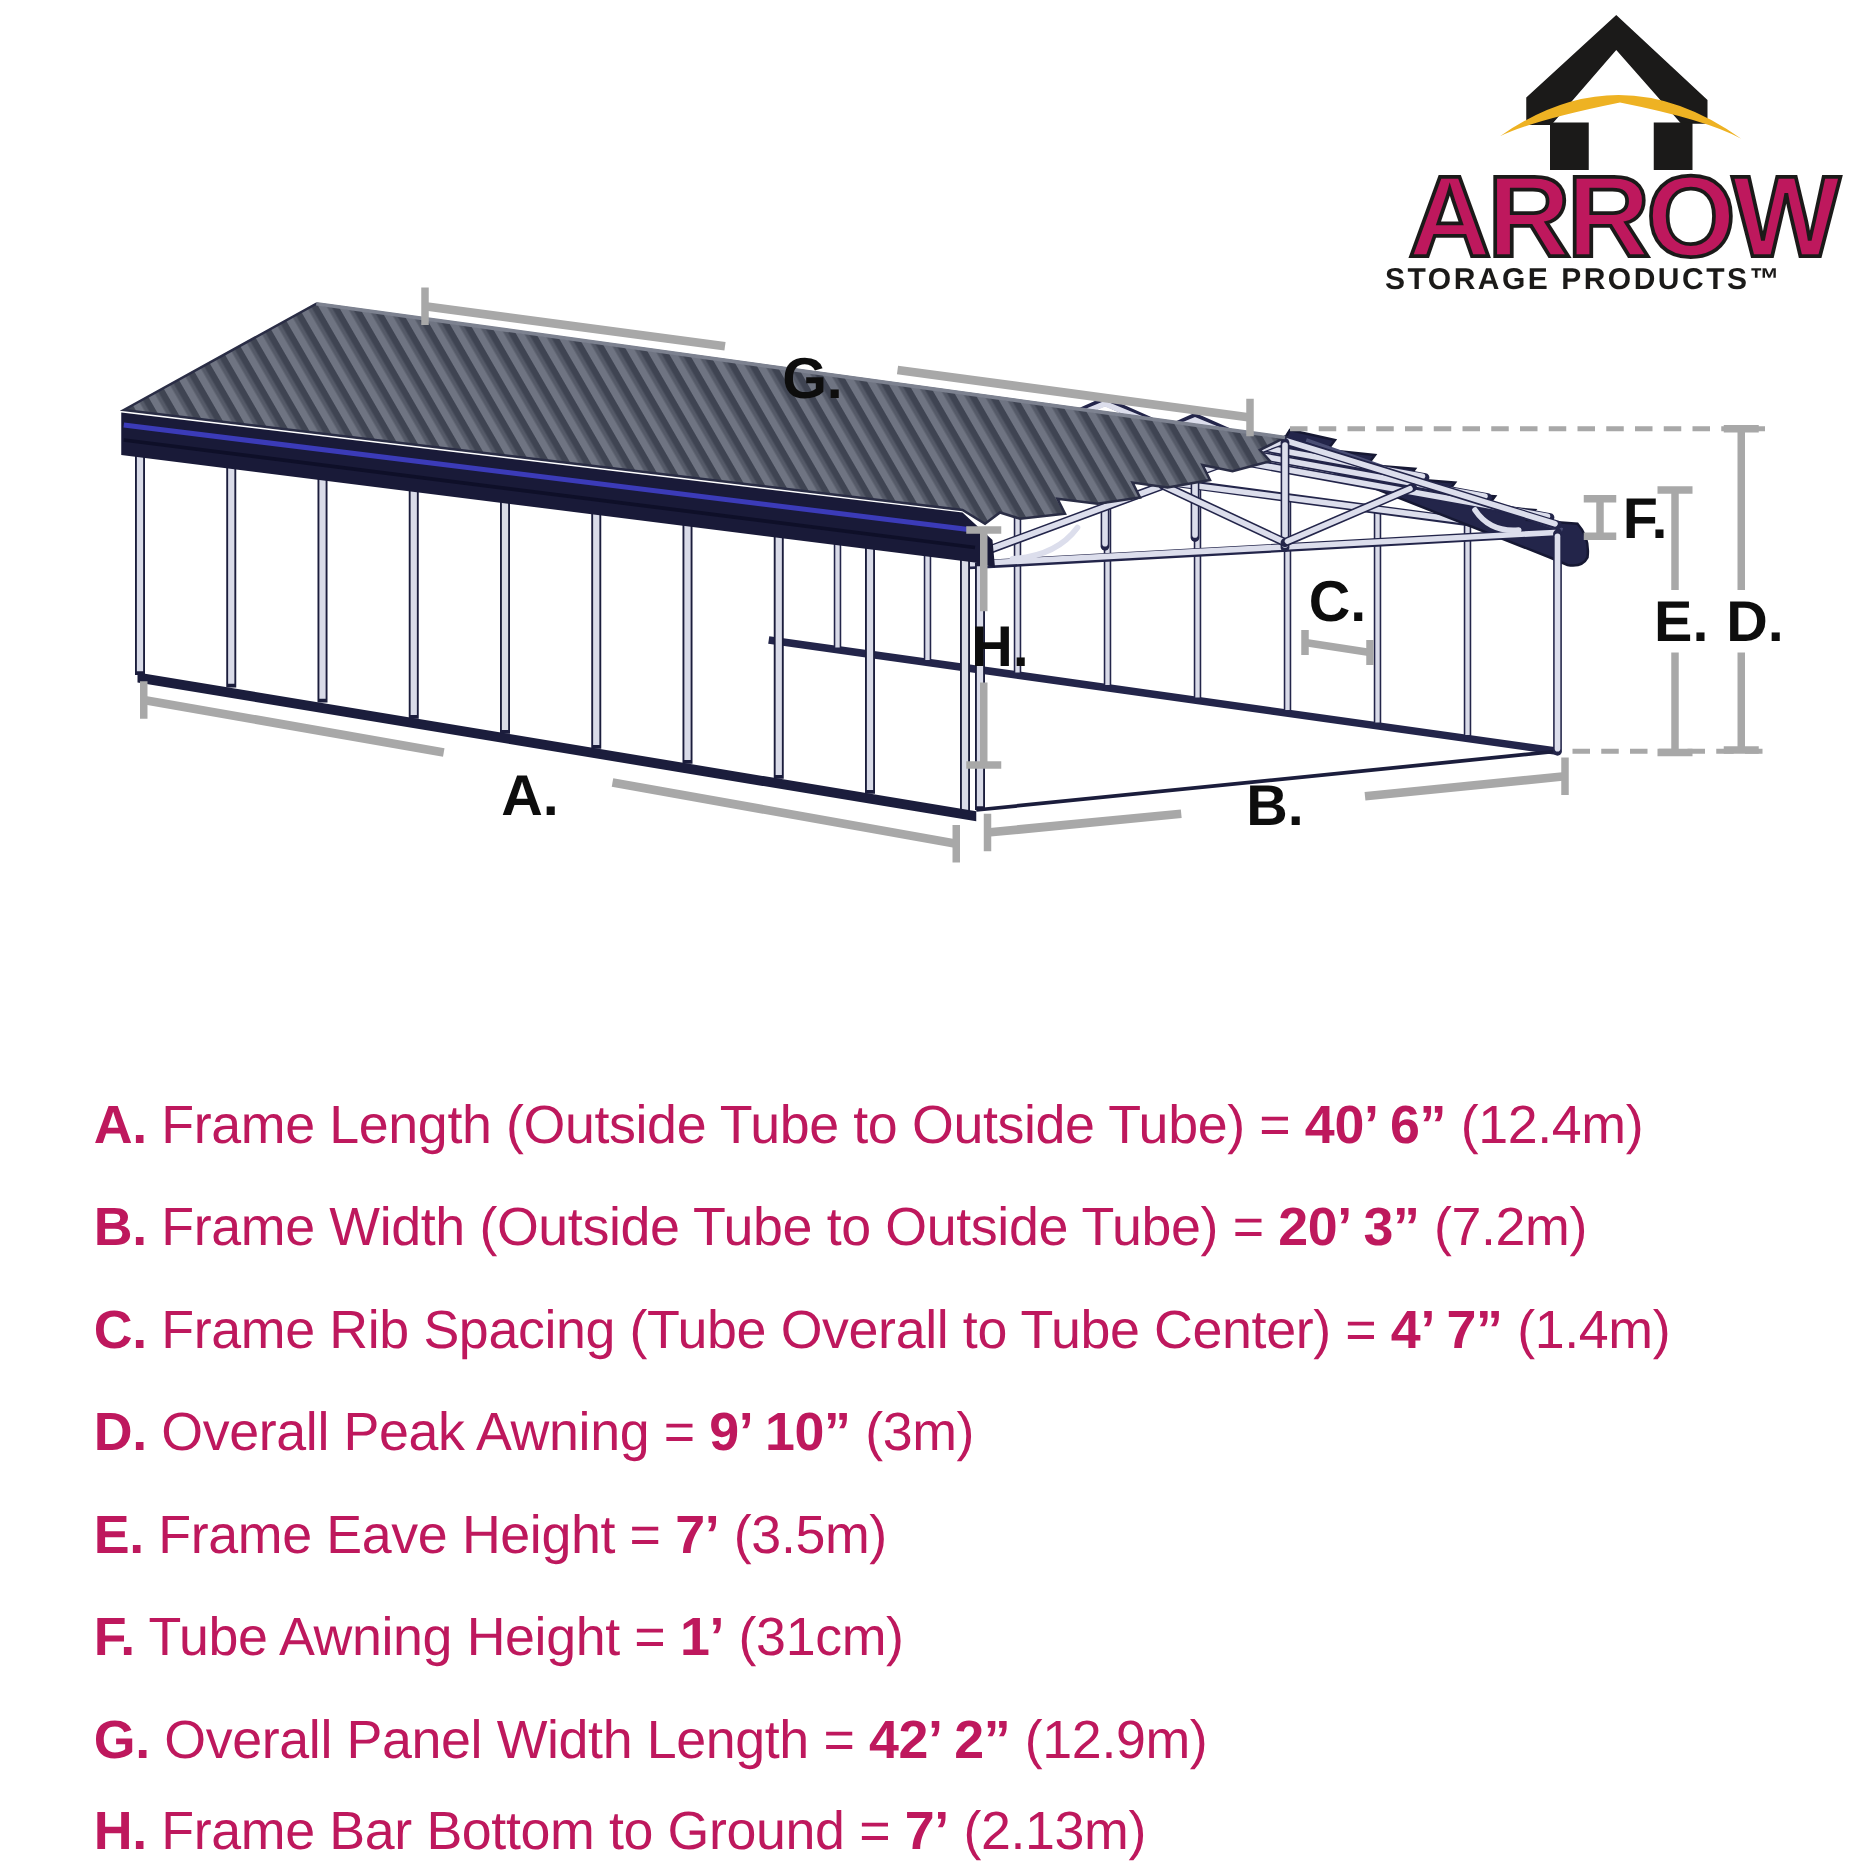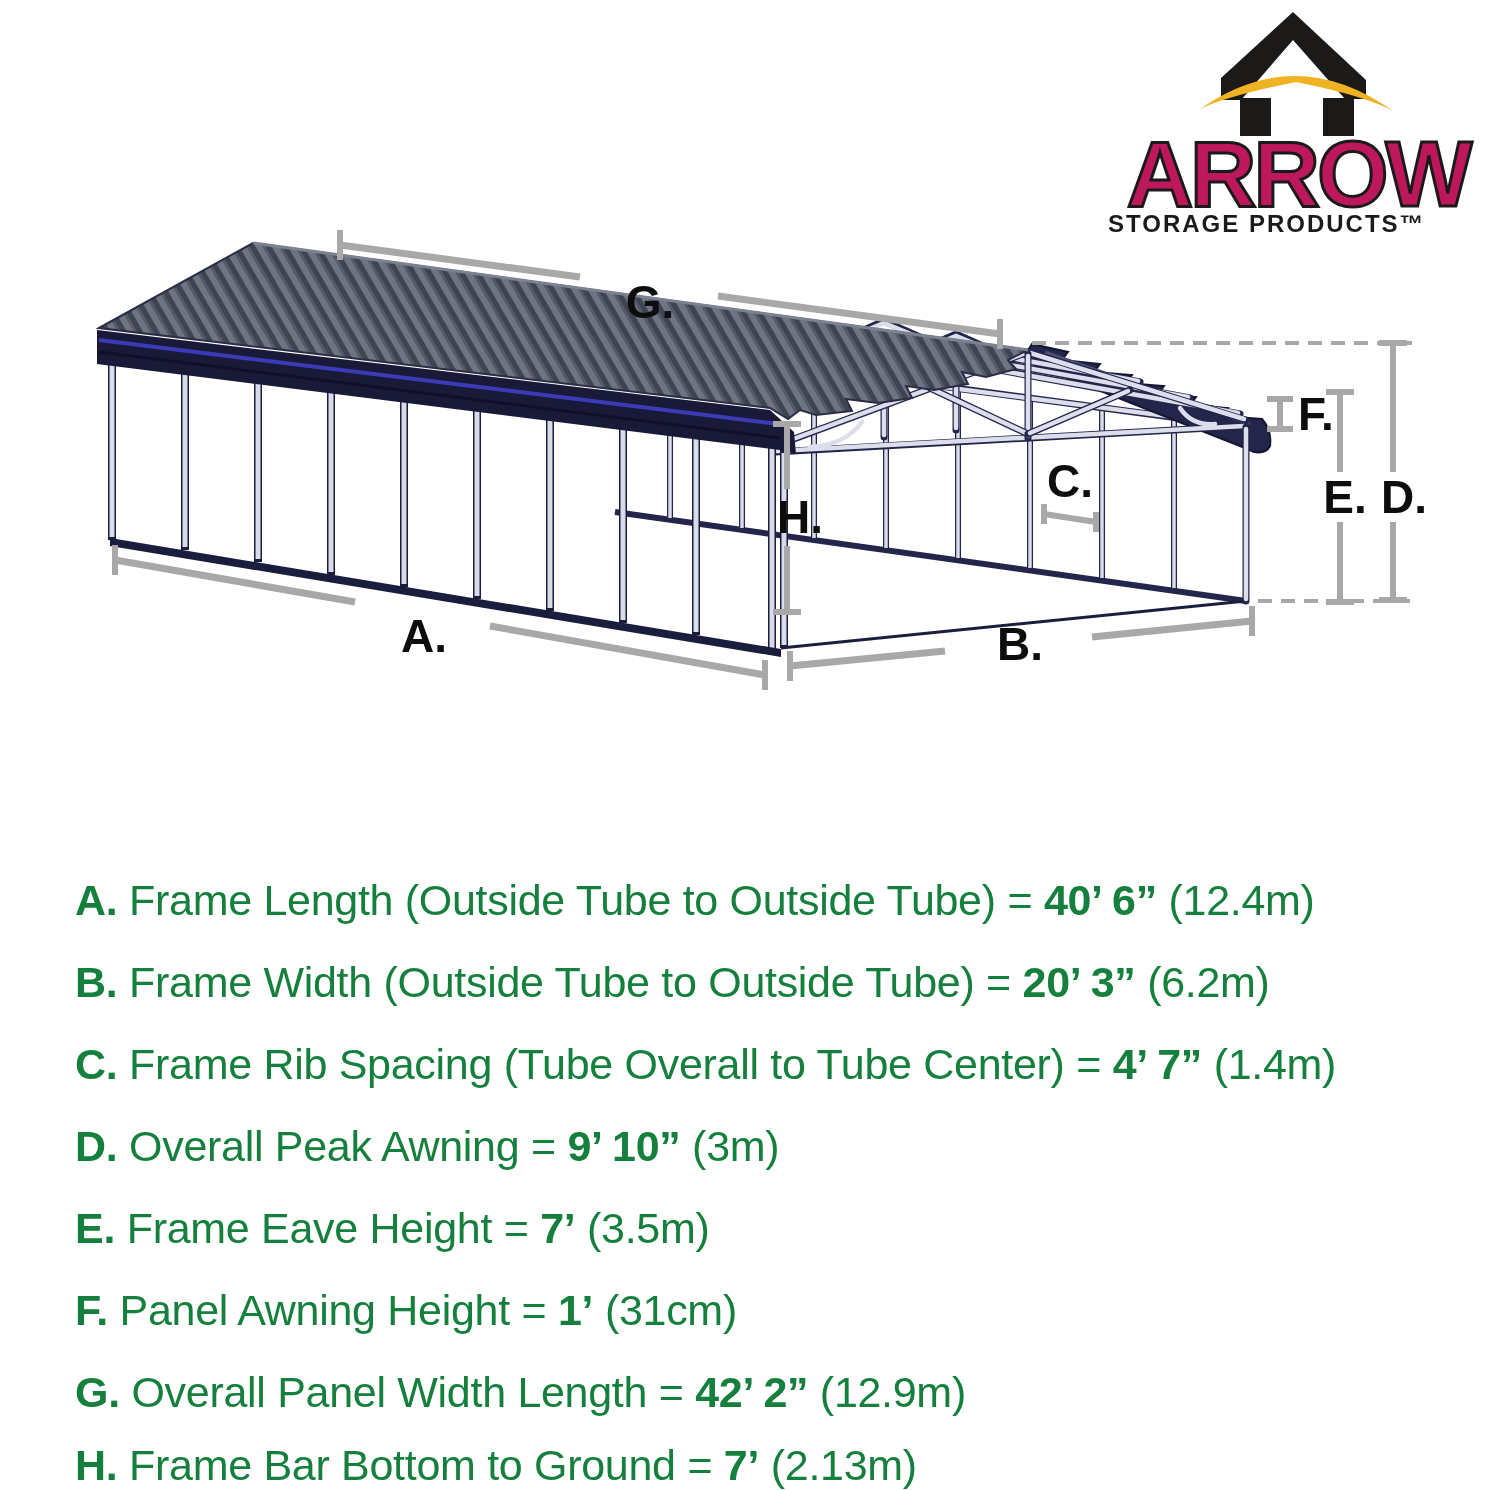--- a/index.html
+++ b/index.html
@@ -21,21 +21,21 @@
   .dash{stroke:#A8A8A8;stroke-width:4;fill:none;stroke-dasharray:14 9;}
   .dimlabel{font-family:"Liberation Sans",sans-serif;font-size:46px;font-weight:bold;fill:#0D0D0D;}
   .tubeD{stroke:#23254A;stroke-width:7;fill:none;stroke-linecap:round;}
   .tubeL{stroke:#DCDEEC;stroke-width:4.5;fill:none;stroke-linecap:round;}
   .fpostD{stroke:#23254A;stroke-width:6;fill:none;}
   .fpostL{stroke:#D9DBE8;stroke-width:3.5;fill:none;}
   .npostD{stroke:#1B1D3C;stroke-width:8;fill:none;}
   .npostL{stroke:#D9DBE8;stroke-width:5;fill:none;}
 
   
-  .spec-row{position:absolute;left:75px;width:1400px;font-size:43px;color:#15803d;
+  .spec-row{position:absolute;left:75px;width:1400px;font-size:43px;color:#be185d;
     letter-spacing:-0.3px;white-space:nowrap;}
   .sp-letter{font-weight:bold;}
   .sp-val{font-weight:bold;}
 </style>
 </head>
 <body>
 
 <svg class="diagram-svg" viewBox="0 0 1490 740" aria-hidden="true">
   <defs>
     <pattern id="corr" width="14" height="14" patternUnits="userSpaceOnUse" patternTransform="rotate(-30)">
@@ -222,19 +222,19 @@
 <svg class="logo-icon" viewBox="0 0 196 128" aria-hidden="true">
   <polygon points="93,2 166,70 166,89 145,89 93,30 41,90 21,90 21,68" fill="#1B1A19"></polygon>
   <rect x="40" y="88" width="31" height="38" fill="#1B1A19"></rect>
   <rect x="123" y="88" width="31" height="38" fill="#1B1A19"></rect>
   <path d="M0 99 Q 96 32 193 101 Q 166 86 96 72 Q 27 86 0 99 Z" fill="#EEB223"></path>
 </svg>
 <div class="brand-word">ARROW</div>
 <div class="brand-tag">STORAGE PRODUCTS™</div>
 
 <div class="spec-row" style="top:876px"><span class="sp-letter">A.</span> <span>Frame Length (Outside Tube to Outside Tube)</span> <span>=</span> <span class="sp-val">40’ 6”</span> <span>(12.4m)</span></div>
-<div class="spec-row" style="top:958px"><span class="sp-letter">B.</span> <span>Frame Width (Outside Tube to Outside Tube)</span> <span>=</span> <span class="sp-val">20’ 3”</span> <span>(6.2m)</span></div>
+<div class="spec-row" style="top:958px"><span class="sp-letter">B.</span> <span>Frame Width (Outside Tube to Outside Tube)</span> <span>=</span> <span class="sp-val">20’ 3”</span> <span>(7.2m)</span></div>
 <div class="spec-row" style="top:1040px"><span class="sp-letter">C.</span> <span>Frame Rib Spacing (Tube Overall to Tube Center)</span> <span>=</span> <span class="sp-val">4’ 7”</span> <span>(1.4m)</span></div>
 <div class="spec-row" style="top:1122px"><span class="sp-letter">D.</span> <span>Overall Peak Awning</span> <span>=</span> <span class="sp-val">9’ 10”</span> <span>(3m)</span></div>
 <div class="spec-row" style="top:1204px"><span class="sp-letter">E.</span> <span>Frame Eave Height</span> <span>=</span> <span class="sp-val">7’</span> <span>(3.5m)</span></div>
-<div class="spec-row" style="top:1286px"><span class="sp-letter">F.</span> <span>Panel Awning Height</span> <span>=</span> <span class="sp-val">1’</span> <span>(31cm)</span></div>
+<div class="spec-row" style="top:1286px"><span class="sp-letter">F.</span> <span>Tube Awning Height</span> <span>=</span> <span class="sp-val">1’</span> <span>(31cm)</span></div>
 <div class="spec-row" style="top:1368px"><span class="sp-letter">G.</span> <span>Overall Panel Width Length</span> <span>=</span> <span class="sp-val">42’ 2”</span> <span>(12.9m)</span></div>
 <div class="spec-row" style="top:1441px"><span class="sp-letter">H.</span> <span>Frame Bar Bottom to Ground</span> <span>=</span> <span class="sp-val">7’</span> <span>(2.13m)</span></div>
 
 </body></html>

